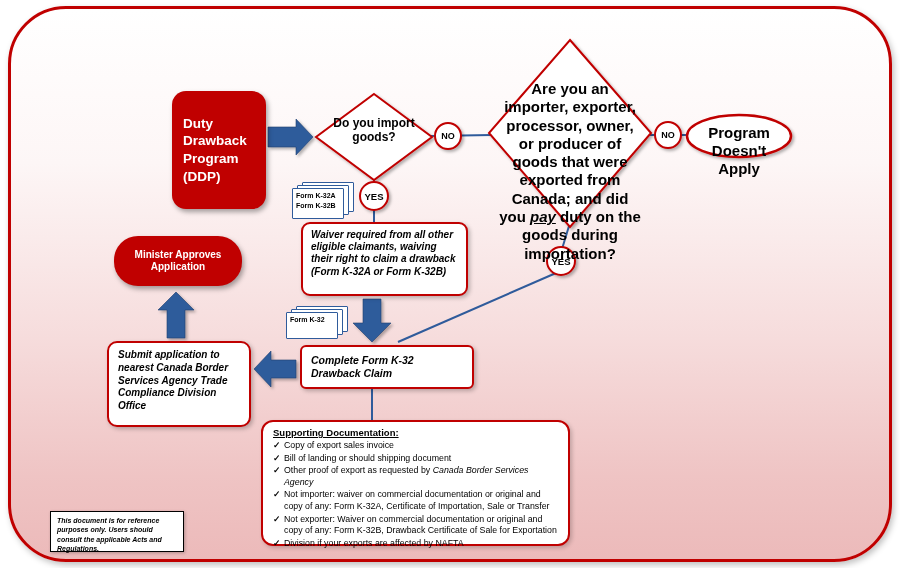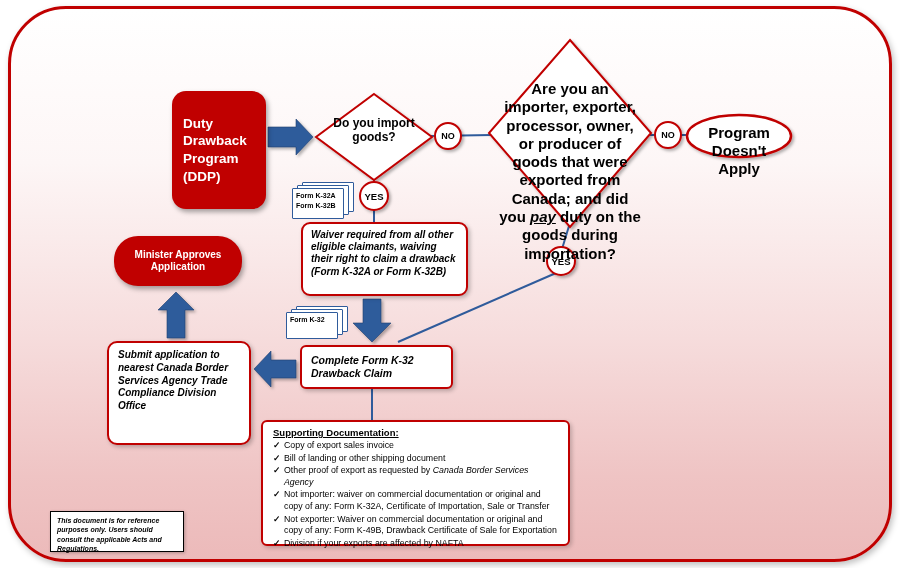--- a/index.html
+++ b/index.html
@@ -42,28 +42,28 @@
        font-size:13.5px;line-height:1.3;padding-left:11px;padding-right:4px;}
   #minister{left:114px;top:236px;width:128px;height:50px;border-radius:24px;
        font-size:10px;line-height:1.25;justify-content:flex-start;text-align:center;padding:0 10px;}
 
   .white-node{
     position:absolute;background:#ffffff;border:2.5px solid var(--red);
     box-shadow:2px 2px 4px rgba(0,0,0,.25);
   }
   #waiver{left:301px;top:222px;width:167px;height:74px;border-radius:9px;
        padding:5px 8px;font-size:10px;line-height:1.22;}
-  #complete{left:300px;top:345px;width:153px;height:44px;border-radius:6px;
+  #complete{left:300px;top:345px;width:174px;height:44px;border-radius:6px;
        padding:4px 9px;font-size:10.5px;line-height:1.25;display:flex;align-items:center;}
-  #submit{left:107px;top:341px;width:144px;height:104px;border-radius:10px;
+  #submit{left:107px;top:341px;width:144px;height:86px;border-radius:10px;
        padding:6px 9px;font-size:10px;line-height:1.28;}
 
   #support{
     position:absolute;left:261px;top:420px;width:309px;height:126px;
-    background:#ffffff;border:2px solid var(--red);border-radius:6px;
+    background:#ffffff;border:2px solid var(--red);border-radius:12px;
     padding:5px 10px 4px 10px;box-shadow:2px 2px 4px rgba(0,0,0,.2);
   }
   #support .title{font-size:9.5px;font-weight:bold;text-decoration:underline;margin-bottom:2px;}
   .doc-row{display:flex;font-size:8.8px;line-height:1.32;margin-bottom:1px;}
   .doc-check{width:11px;flex:0 0 11px;font-weight:bold;}
   .doc-text{flex:1;}
   .doc-text .em{font-style:italic;}
 
   #note{
     position:absolute;left:50px;top:511px;width:134px;height:41px;
@@ -184,33 +184,33 @@
 
   <div id="support">
     <div class="title">Supporting Documentation:</div>
 
     <div class="doc-row">
       <span class="doc-check">✓</span>
       <span class="doc-text">Copy of export sales invoice</span>
     </div>
     <div class="doc-row">
       <span class="doc-check">✓</span>
-      <span class="doc-text">Bill of landing or other shipping document</span>
+      <span class="doc-text">Bill of landing or should shipping document</span>
     </div>
     <div class="doc-row">
       <span class="doc-check">✓</span>
       <span class="doc-text"><span>Other proof of export as requested by </span><span class="em">Canada Border Services Agency</span></span>
     </div>
     <div class="doc-row">
       <span class="doc-check">✓</span>
       <span class="doc-text">Not importer: waiver on commercial documentation or original and copy of any: Form K-32A, Certificate of Importation, Sale or Transfer</span>
     </div>
     <div class="doc-row">
       <span class="doc-check">✓</span>
-      <span class="doc-text">Not exporter: Waiver on commercial documentation or original and copy of any: Form K-49B, Drawback Certificate of Sale for Exportation</span>
+      <span class="doc-text">Not exporter: Waiver on commercial documentation or original and copy of any: Form K-32B, Drawback Certificate of Sale for Exportation</span>
     </div>
     <div class="doc-row">
       <span class="doc-check">✓</span>
       <span class="doc-text">Division if your exports are affected by NAFTA</span>
     </div>
   </div>
 
   <div id="note">This document is for reference purposes only.  Users should consult the applicable Acts and Regulations.</div>
 
 </div>

